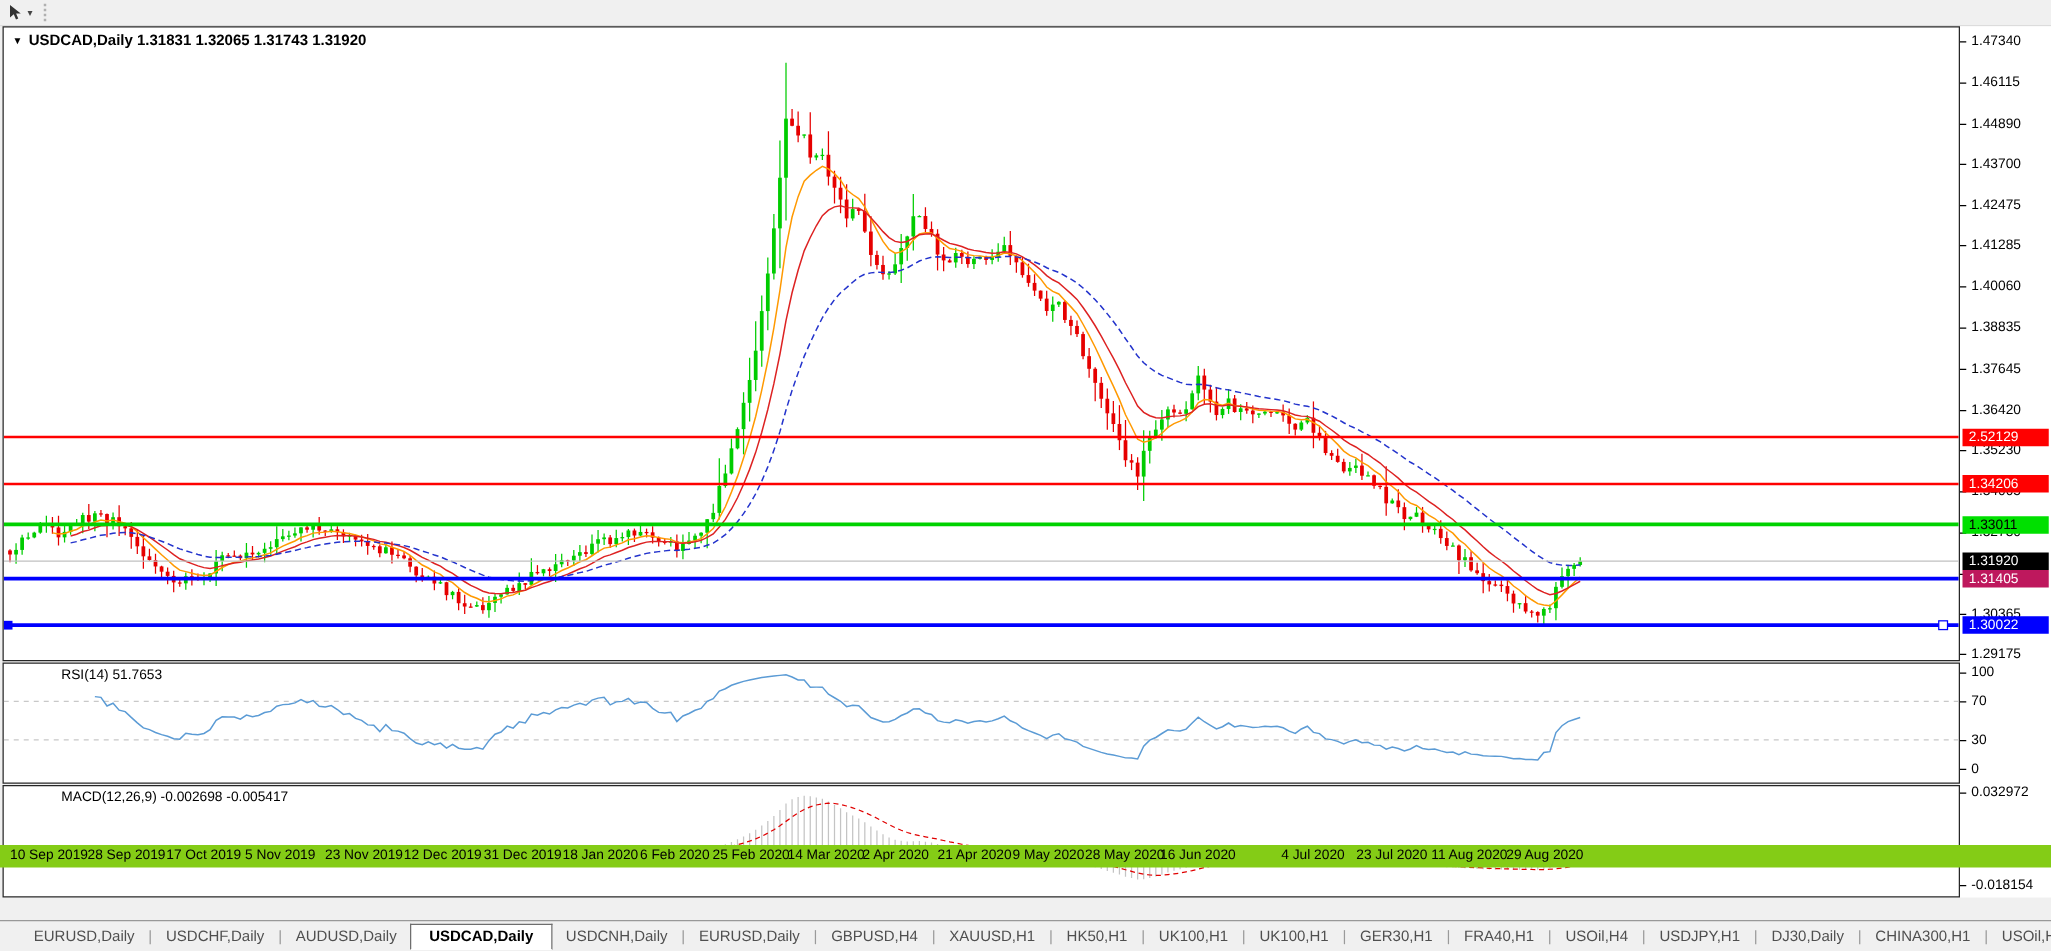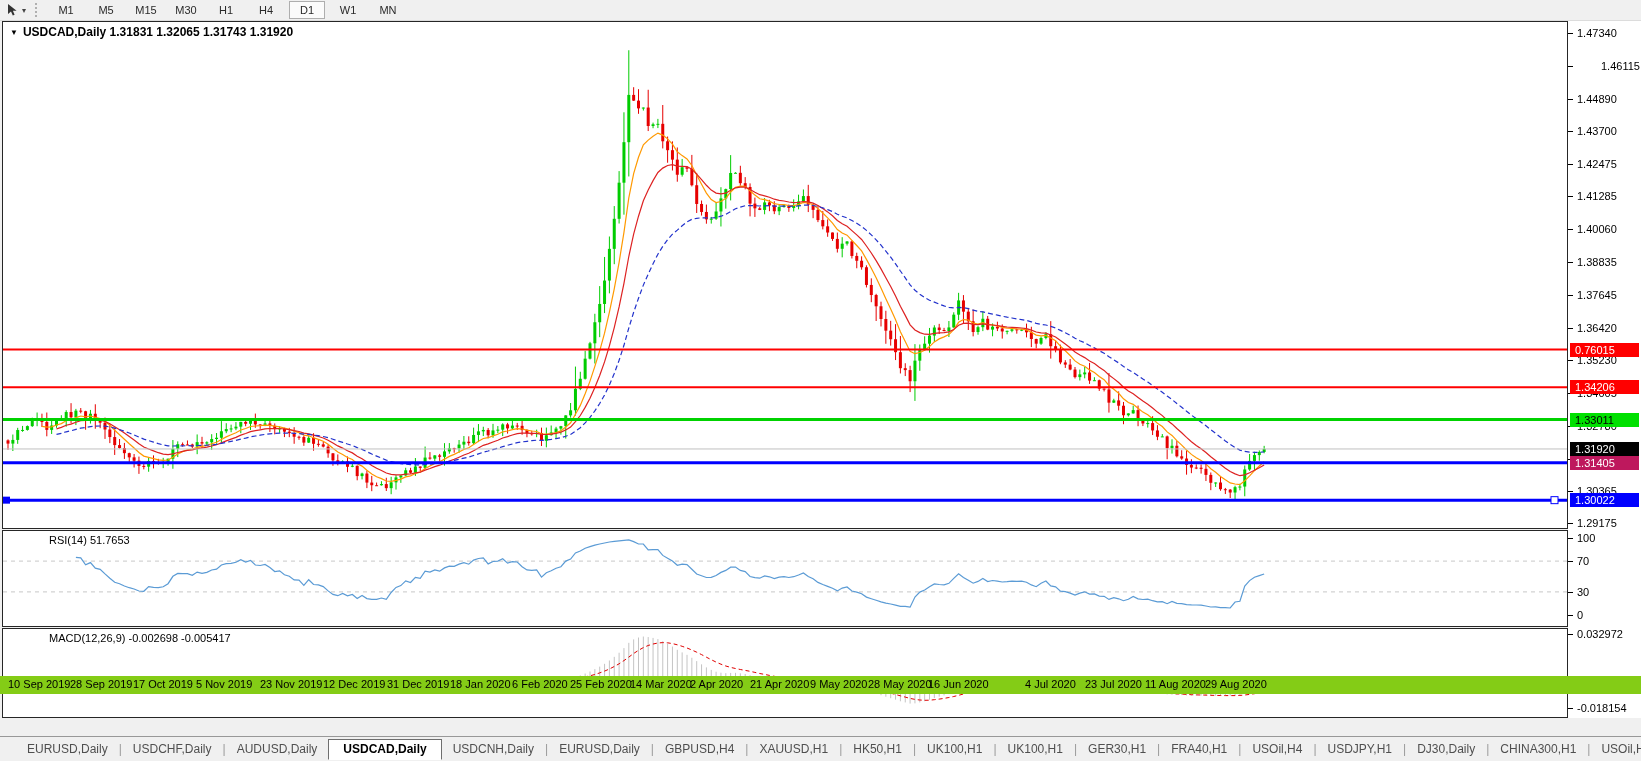--- a/index.html
+++ b/index.html
@@ -46,31 +46,20 @@
 <div id="stage">
 
   <div class="toolbar">
     <div class="tool-icon">
       <svg width="13" height="14" viewBox="0 0 13 14">
         <path d="M2 1 L2 11 L5 8.4 L6.8 12.6 L8.6 11.8 L6.9 7.8 L10.6 7.8 Z" fill="#333"></path>
       </svg>
     </div>
     <div class="caret">▾</div>
     <div class="grip"></div>
-    <div id="tfButtons" style="display:flex;align-items:center;gap:6px;">
-        <div class="tf-btn">M1</div>
-        <div class="tf-btn">M5</div>
-        <div class="tf-btn">M15</div>
-        <div class="tf-btn">M30</div>
-        <div class="tf-btn">H1</div>
-        <div class="tf-btn">H4</div>
-        <div class="tf-btn active">D1</div>
-        <div class="tf-btn">W1</div>
-        <div class="tf-btn">MN</div>
-      </div>
   </div>
 
   <div class="panel" id="mainPanel">
     <svg id="mainSvg" width="1564" height="506">
         <line x1="5" y1="417.3431488334274" x2="5" y2="427.79152116220087" stroke="#e60000" stroke-width="1"></line>
         <rect x="3.5" y="418.35757681512433" width="3" height="3.237031641984572" fill="#e60000"></rect>
         <line x1="9.85" y1="412.520701575321" x2="9.85" y2="429.01089432779827" stroke="#00cc00" stroke-width="1"></line>
         <rect x="8.35" y="417.9366590214986" width="3" height="3.6579494356103055" fill="#00cc00"></rect>
         <line x1="14.7" y1="405.8232934394509" x2="14.7" y2="421.83458447129675" stroke="#00cc00" stroke-width="1"></line>
         <rect x="13.2" y="408.04250563448096" width="3" height="9.894153387017639" fill="#00cc00"></rect>
@@ -874,21 +863,21 @@
         <line x1="1261.1499999999999" y1="53" x2="1261.1499999999999" y2="58.727961023516514" stroke="#c4c4c4" stroke-width="1"></line>
         <polyline points="43.8,51.1 48.65,51.0 53.5,50.8 58.349999999999994,50.6 63.19999999999999,50.3 68.05,50.2 72.89999999999999,49.9 77.75,49.7 82.6,49.6 87.44999999999999,49.6 92.3,49.6 97.14999999999999,49.7 102,49.9 106.85,50.2 111.69999999999999,50.7 116.55,51.2 121.39999999999999,51.9 126.25,52.6 131.1,53.3 135.95,54.0 140.79999999999998,54.7 145.64999999999998,55.4 150.5,55.9 155.35,56.3 160.2,56.7 165.04999999999998,56.9 169.89999999999998,57.0 174.75,56.9 179.6,56.7 184.45,56.4 189.29999999999998,56.1 194.14999999999998,55.8 199,55.5 203.85,55.1 208.7,54.8 213.54999999999998,54.5 218.39999999999998,54.1 223.24999999999997,53.6 228.1,53.2 232.95,52.8 237.79999999999998,52.4 242.64999999999998,51.9 247.49999999999997,51.6 252.35,51.2 257.2,51.0 262.04999999999995,50.8 266.9,50.6 271.75,50.6 276.59999999999997,50.6 281.45,50.6 286.29999999999995,50.7 291.15,50.9 296,51.1 300.84999999999997,51.4 305.7,51.7 310.54999999999995,52.0 315.4,52.3 320.25,52.7 325.09999999999997,53.0 329.95,53.5 334.79999999999995,54.0 339.65,54.5 344.5,54.9 349.34999999999997,55.4 354.2,55.9 359.04999999999995,56.3 363.9,56.8 368.75,57.3 373.59999999999997,57.8 378.45,58.2 383.29999999999995,58.5 388.15,58.8 393,58.9 397.84999999999997,58.9 402.7,58.7 407.54999999999995,58.5 412.4,58.2 417.24999999999994,57.9 422.09999999999997,57.4 426.95,56.9 431.79999999999995,56.4 436.65,55.8 441.49999999999994,55.3 446.34999999999997,54.7 451.2,54.2 456.04999999999995,53.6 460.9,53.1 465.74999999999994,52.6 470.59999999999997,52.1 475.45,51.5 480.29999999999995,51.0 485.15,50.6 489.99999999999994,50.2 494.84999999999997,49.9 499.7,49.5 504.54999999999995,49.3 509.4,49.0 514.25,48.8 519.0999999999999,48.7 523.9499999999999,48.7 528.8,48.8 533.65,48.9 538.5,49.2 543.3499999999999,49.4 548.1999999999999,49.6 553.05,49.7 557.9,49.8 562.75,49.8 567.5999999999999,49.7 572.4499999999999,49.3 577.3,48.8 582.15,47.9 587,46.8 591.8499999999999,45.5 596.6999999999999,43.9 601.55,42.1 606.4,40.0 611.25,37.5 616.0999999999999,34.8 620.9499999999999,31.6 625.8,28.1 630.65,24.5 635.5,21.3 640.3499999999999,18.6 645.1999999999999,16.5 650.05,15.0 654.9,14.0 659.75,13.6 664.5999999999999,13.8 669.4499999999999,14.6 674.3,15.8 679.15,17.3 684,19.0 688.8499999999999,21.0 693.6999999999999,23.2 698.55,25.6 703.4,28.2 708.25,30.7 713.0999999999999,33.1 717.9499999999999,35.2 722.8,37.0 727.65,38.4 732.5,39.5 737.3499999999999,40.5 742.1999999999999,41.4 747.05,42.3 751.9,43.4 756.75,44.5 761.5999999999999,45.4 766.4499999999999,46.4 771.3,47.3 776.15,48.1 781,48.8 785.8499999999999,49.4 790.6999999999999,50.0 795.55,50.4 800.4,50.7 805.2499999999999,51.0 810.0999999999999,51.3 814.9499999999999,51.7 819.8,52.2 824.65,52.8 829.4999999999999,53.4 834.3499999999999,54.2 839.1999999999999,54.9 844.05,55.6 848.9,56.3 853.7499999999999,57.0 858.5999999999999,57.7 863.4499999999999,58.5 868.3,59.5 873.15,60.5 877.9999999999999,61.7 882.8499999999999,62.9 887.6999999999999,64.1 892.55,65.5 897.4,66.8 902.2499999999999,68.1 907.0999999999999,69.4 911.9499999999999,70.4 916.8,71.0 921.65,71.3 926.4999999999999,71.2 931.3499999999999,70.7 936.1999999999999,70.1 941.05,69.4 945.9,68.5 950.7499999999999,67.5 955.5999999999999,66.3 960.4499999999999,65.0 965.3,63.9 970.15,63.0 974.9999999999999,62.2 979.8499999999999,61.5 984.6999999999999,60.8 989.55,60.2 994.4,59.7 999.2499999999999,59.3 1004.0999999999999,58.9 1008.9499999999999,58.6 1013.8,58.2 1018.65,58.0 1023.5,57.7 1028.35,57.5 1033.1999999999998,57.4 1038.05,57.4 1042.8999999999999,57.2 1047.75,57.2 1052.6,57.2 1057.4499999999998,57.4 1062.3,57.7 1067.1499999999999,58.0 1072,58.4 1076.85,58.8 1081.6999999999998,59.2 1086.55,59.5 1091.3999999999999,59.9 1096.25,60.2 1101.1,60.5 1105.9499999999998,60.9 1110.8,61.3 1115.6499999999999,61.7 1120.5,62.1 1125.35,62.5 1130.1999999999998,62.8 1135.05,63.0 1139.8999999999999,63.3 1144.75,63.5 1149.6,63.7 1154.4499999999998,64.0 1159.3,64.2 1164.1499999999999,64.4 1169,64.6 1173.85,64.9 1178.6999999999998,65.1 1183.55,65.4 1188.3999999999999,65.7 1193.25,65.9 1198.1,66.0 1202.9499999999998,66.1 1207.8,66.3 1212.6499999999999,66.4 1217.5,66.5 1222.35,66.6 1227.1999999999998,66.6 1232.05,66.6 1236.8999999999999,66.4 1241.75,66.0 1246.6,65.4 1251.4499999999998,64.7 1256.3,63.7 1261.1499999999999,62.7" fill="none" stroke="#e00000" stroke-width="1" stroke-dasharray="4 3"></polyline>
       </svg>
     <div class="ind-label">MACD(12,26,9) -0.002698 -0.005417</div>
   </div>
 
   <div id="yAxis">
       <div class="tick-mark" style="top: 11.9988px;"></div>
       <div class="tick-label" style="top: 5.99884px;">1.47340</div>
       <div class="tick-mark" style="top: 45.0435px;"></div>
-      <div class="tick-label" style="top: 39.0435px; margin-left: 24px;">1.46115</div>
+      <div class="tick-label" style="top: 39.0435px;">1.46115</div>
       <div class="tick-mark" style="top: 78.0882px;"></div>
       <div class="tick-label" style="top: 72.0882px;">1.44890</div>
       <div class="tick-mark" style="top: 110.189px;"></div>
       <div class="tick-label" style="top: 104.189px;">1.43700</div>
       <div class="tick-mark" style="top: 143.233px;"></div>
       <div class="tick-label" style="top: 137.233px;">1.42475</div>
       <div class="tick-mark" style="top: 175.334px;"></div>
       <div class="tick-label" style="top: 169.334px;">1.41285</div>
       <div class="tick-mark" style="top: 208.379px;"></div>
       <div class="tick-label" style="top: 202.379px;">1.40060</div>
@@ -917,21 +906,21 @@
       <div class="tick-mark" style="top: 570.9px;"></div>
       <div class="tick-label" style="top: 564.9px;">30</div>
       <div class="tick-mark" style="top: 594px;"></div>
       <div class="tick-label" style="top: 588px;">0</div>
       <div class="tick-mark" style="top: 613.29px;"></div>
       <div class="tick-label" style="top: 607.29px;">0.032972</div>
       <div class="tick-mark" style="top: 661px;"></div>
       <div class="tick-label" style="top: 655px;">0.00</div>
       <div class="tick-mark" style="top: 687.269px;"></div>
       <div class="tick-label" style="top: 681.269px;">-0.018154</div>
-      <div class="level-label" style="top: 321.527px; background: rgb(255, 0, 0); color: rgb(255, 255, 255);">0.76015</div>
+      <div class="level-label" style="top: 321.527px; background: rgb(255, 0, 0); color: rgb(255, 255, 255);">2.52129</div>
       <div class="level-label" style="top: 359.292px; background: rgb(255, 0, 0); color: rgb(255, 255, 255);">1.34206</div>
       <div class="level-label" style="top: 391.527px; background: rgb(0, 224, 0); color: rgb(0, 0, 0);">1.33011</div>
       <div class="level-label" style="top: 434.85px; background: #be185d; color: rgb(255, 255, 255);">1.31405</div>
       <div class="level-label" style="top: 472.156px; background: rgb(0, 0, 255); color: rgb(255, 255, 255);">1.30022</div>
       <div class="level-label" style="top: 420.957px; background: rgb(0, 0, 0); color: rgb(255, 255, 255);">1.31920</div>
     </div>
   <div id="dateAxis">
       <div class="date-label" style="left: 8px;">10 Sep 2019</div>
       <div class="date-label" style="left: 70px;">28 Sep 2019</div>
       <div class="date-label" style="left: 133px;">17 Oct 2019</div>

